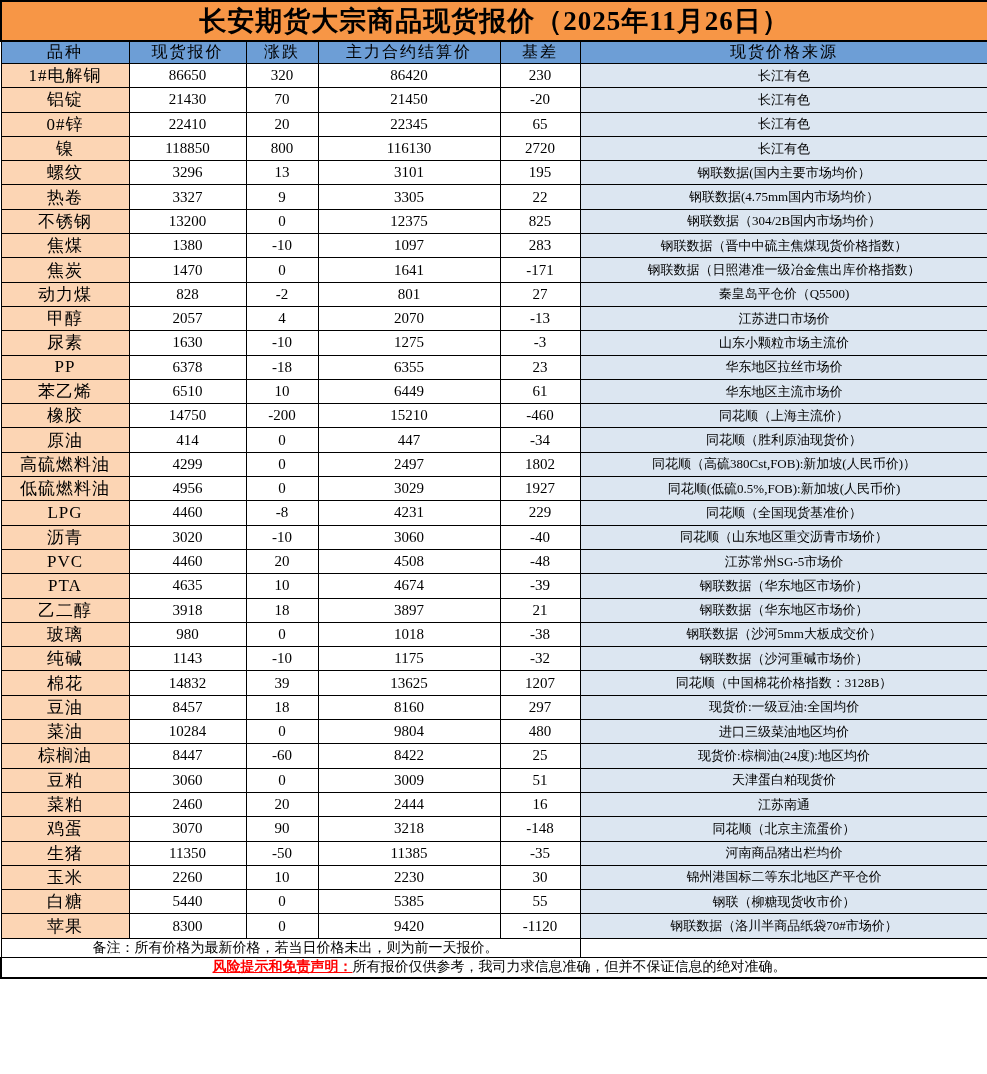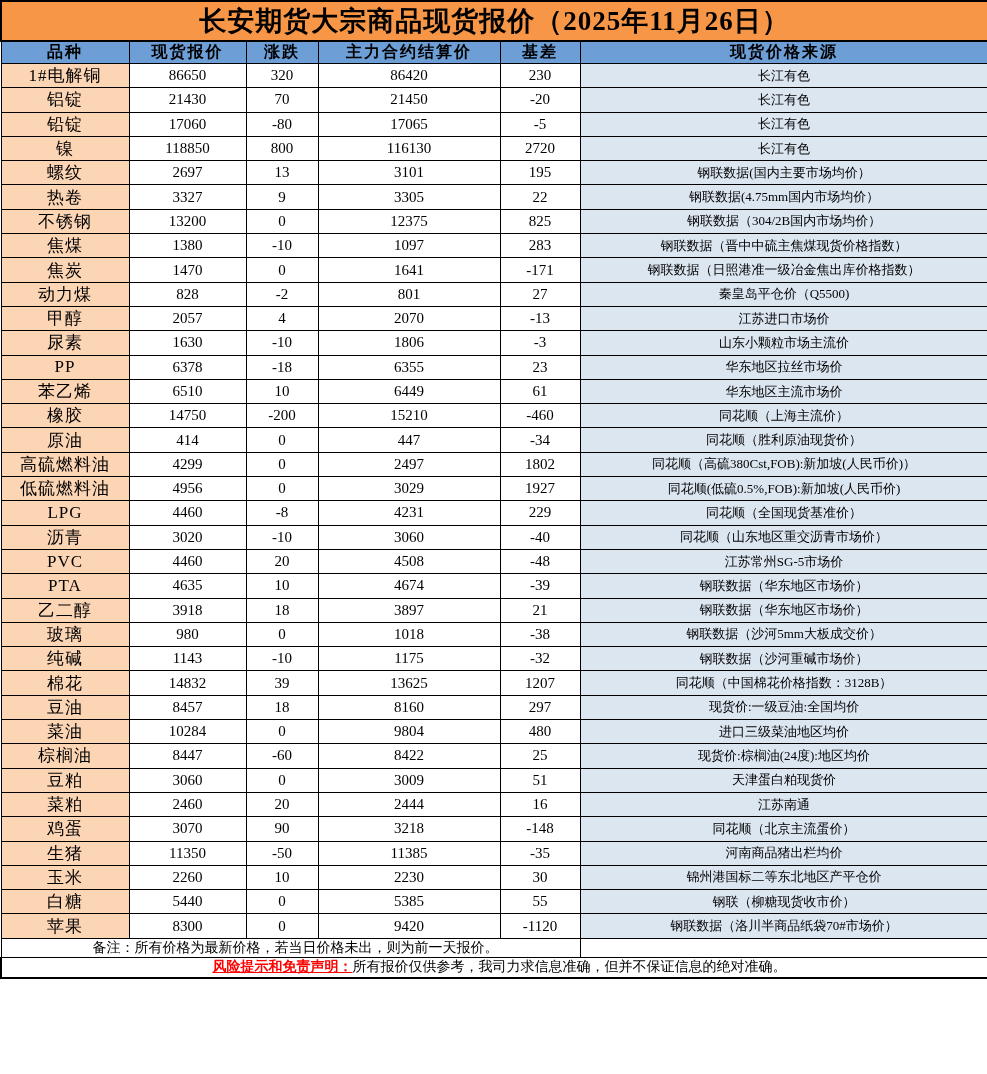--- a/index.html
+++ b/index.html
@@ -15,21 +15,21 @@
     border: 1px solid #000; text-align: center; vertical-align: middle;
     padding: 0 2px; overflow: hidden; white-space: nowrap;
   }
   tr.title-row th {
     background: var(--title-bg, #F79646);
     height: 38px; font-size: 27px; font-weight: bold; letter-spacing: 1px;
     border: 2px solid #000;
   }
   tr.header-row th {
     background: var(--header-bg, #6D9ED6);
-    height: 21px; font-size: 16px; font-weight: bold; letter-spacing: 2px;
+    height: 21px; font-size: 16px; font-weight: normal; letter-spacing: 2px;
   }
   tbody td { height: 23.3px; }
   td.cell-variety {
     background: var(--variety-bg, #FCD5B4);
     font-size: 17px; letter-spacing: 1px;
   }
   td.cell-num { background: #fff; font-size: 15px; }
   td.cell-source {
     background: var(--source-bg, #DCE6F1);
     font-size: 13px;
@@ -79,38 +79,38 @@
         </tr>
         <tr>
           <td class="cell-variety">铝锭</td>
           <td class="cell-num">21430</td>
           <td class="cell-num">70</td>
           <td class="cell-num">21450</td>
           <td class="cell-num">-20</td>
           <td class="cell-source">长江有色</td>
         </tr>
         <tr>
-          <td class="cell-variety">铅锭</td>
-          <td class="cell-num">17060</td>
-          <td class="cell-num">-80</td>
-          <td class="cell-num">17065</td>
-          <td class="cell-num">-5</td>
+          <td class="cell-variety">0#锌</td>
+          <td class="cell-num">22410</td>
+          <td class="cell-num">20</td>
+          <td class="cell-num">22345</td>
+          <td class="cell-num">65</td>
           <td class="cell-source">长江有色</td>
         </tr>
         <tr>
           <td class="cell-variety">镍</td>
           <td class="cell-num">118850</td>
           <td class="cell-num">800</td>
           <td class="cell-num">116130</td>
           <td class="cell-num">2720</td>
           <td class="cell-source">长江有色</td>
         </tr>
         <tr>
           <td class="cell-variety">螺纹</td>
-          <td class="cell-num">2697</td>
+          <td class="cell-num">3296</td>
           <td class="cell-num">13</td>
           <td class="cell-num">3101</td>
           <td class="cell-num">195</td>
           <td class="cell-source">钢联数据(国内主要市场均价）</td>
         </tr>
         <tr>
           <td class="cell-variety">热卷</td>
           <td class="cell-num">3327</td>
           <td class="cell-num">9</td>
           <td class="cell-num">3305</td>
@@ -154,21 +154,21 @@
           <td class="cell-num">2057</td>
           <td class="cell-num">4</td>
           <td class="cell-num">2070</td>
           <td class="cell-num">-13</td>
           <td class="cell-source">江苏进口市场价</td>
         </tr>
         <tr>
           <td class="cell-variety">尿素</td>
           <td class="cell-num">1630</td>
           <td class="cell-num">-10</td>
-          <td class="cell-num">1806</td>
+          <td class="cell-num">1275</td>
           <td class="cell-num">-3</td>
           <td class="cell-source">山东小颗粒市场主流价</td>
         </tr>
         <tr>
           <td class="cell-variety">PP</td>
           <td class="cell-num">6378</td>
           <td class="cell-num">-18</td>
           <td class="cell-num">6355</td>
           <td class="cell-num">23</td>
           <td class="cell-source">华东地区拉丝市场价</td>

